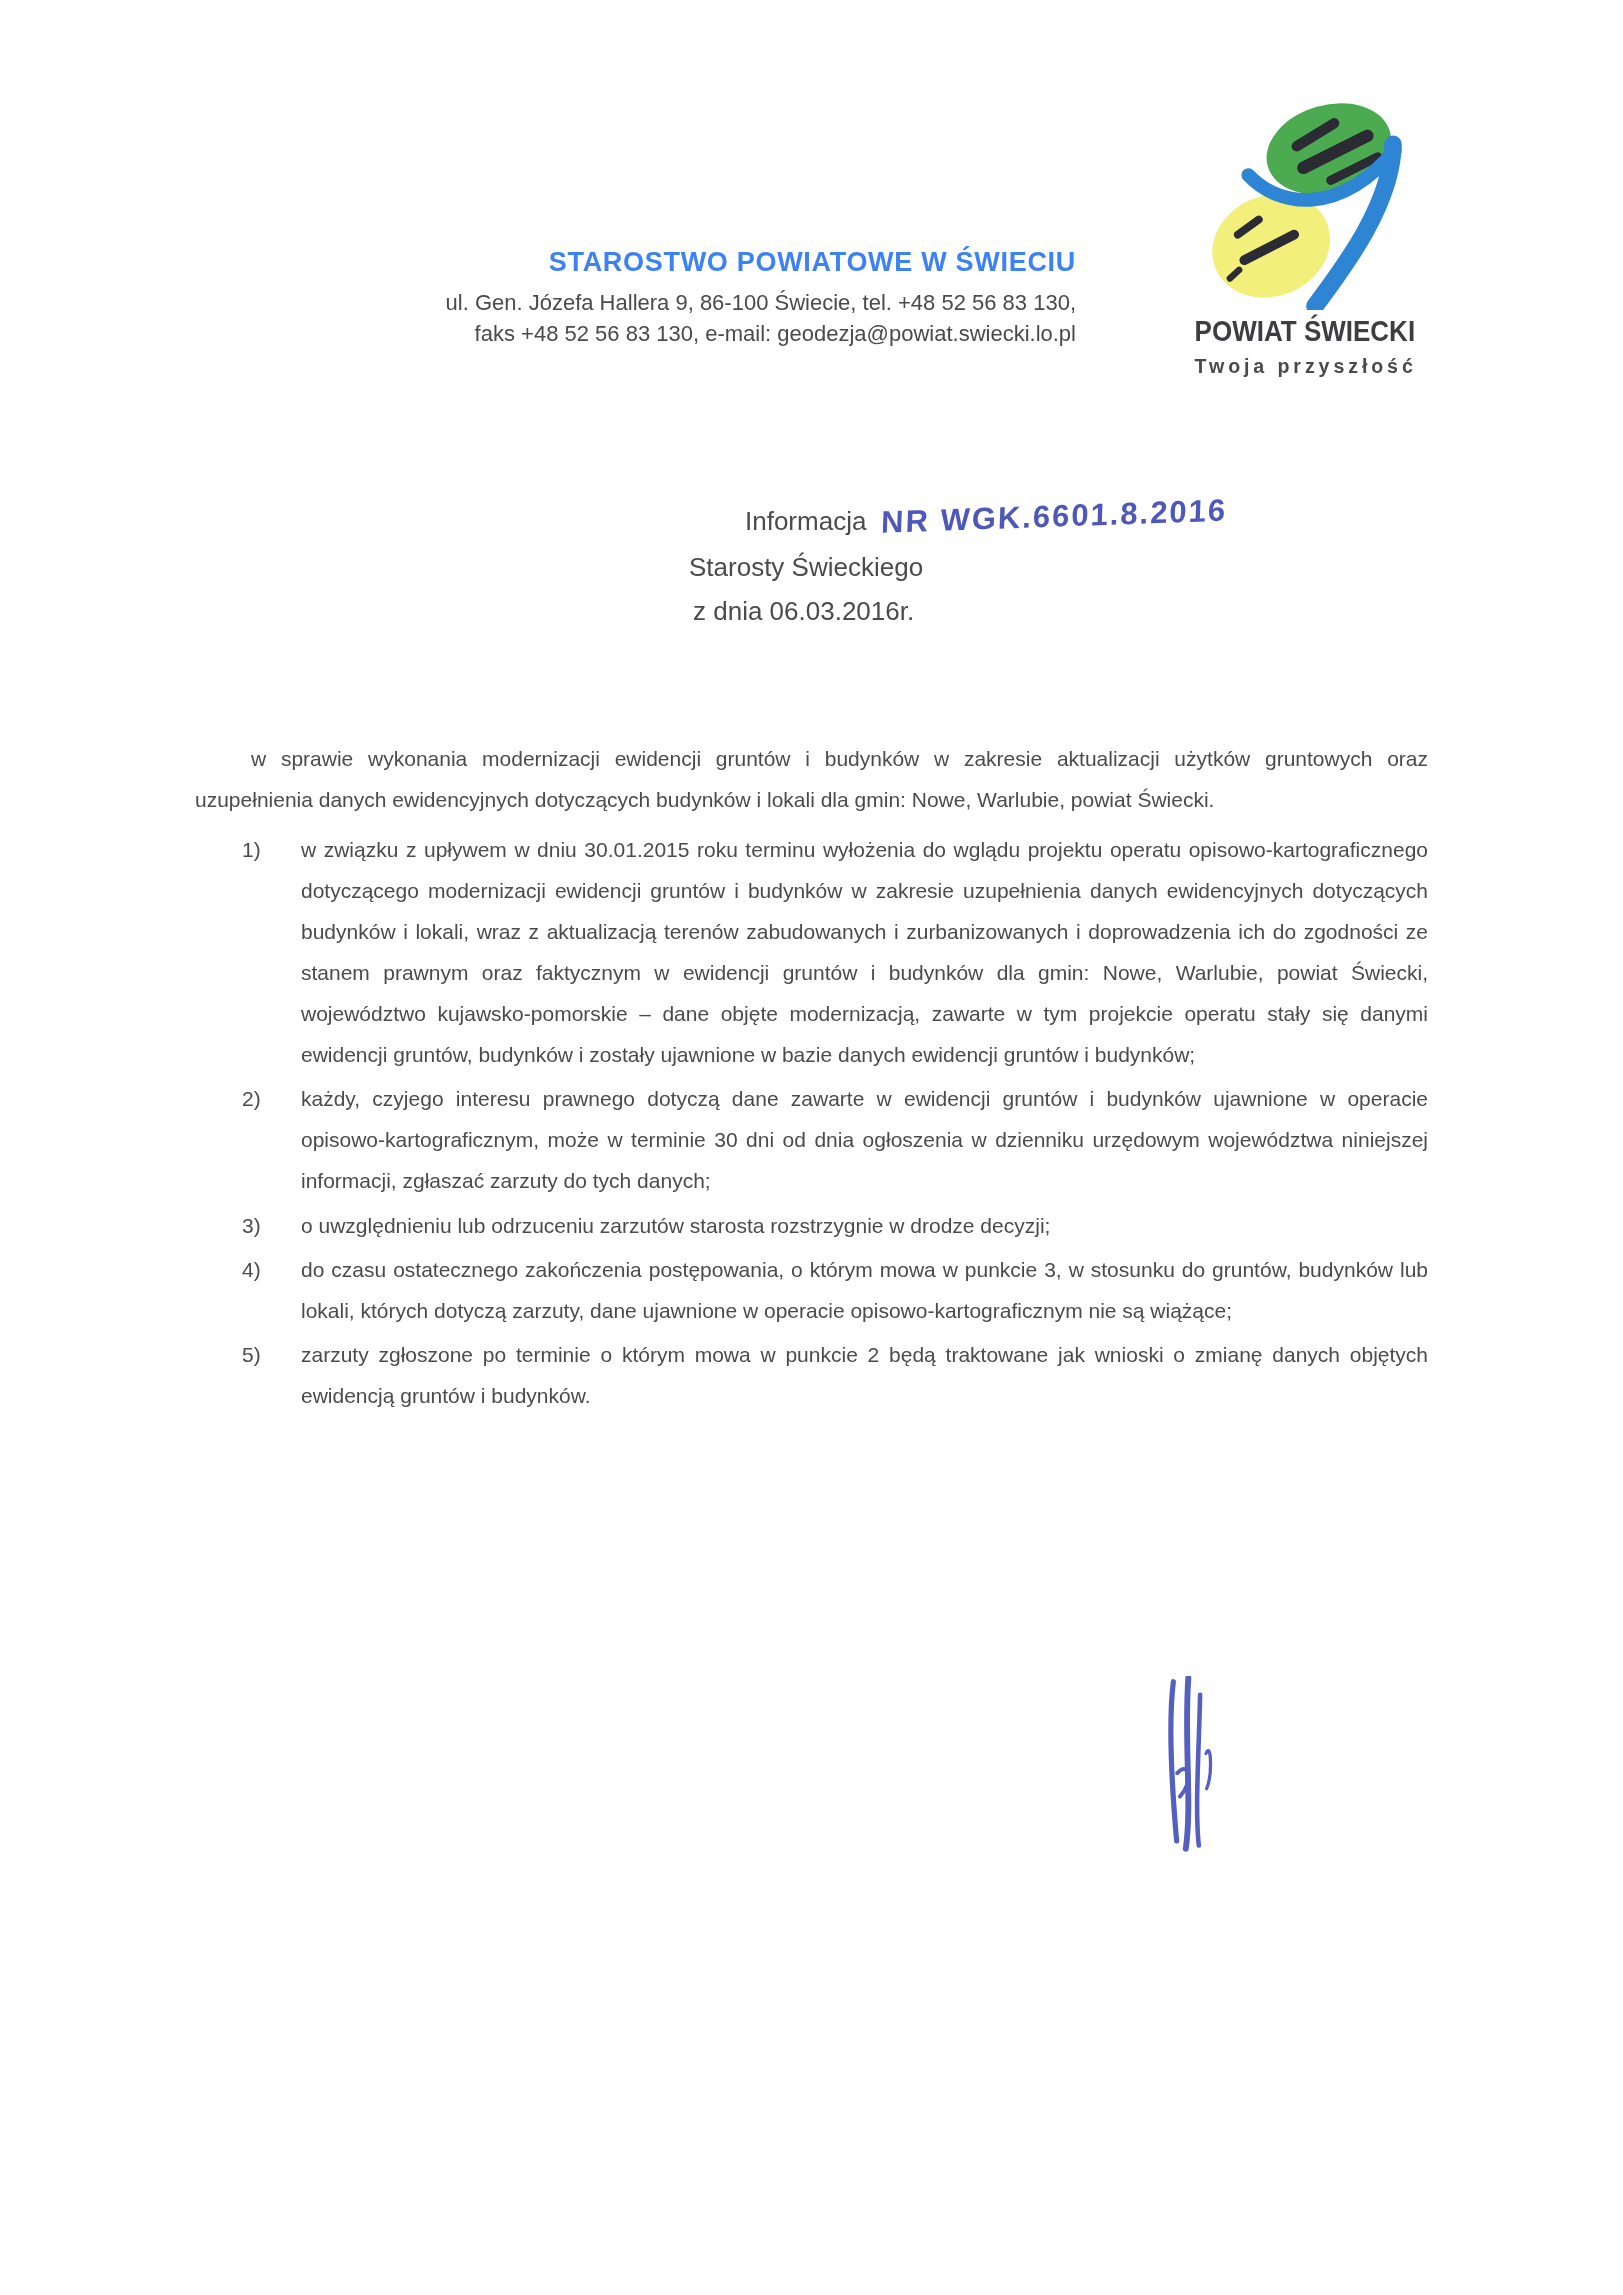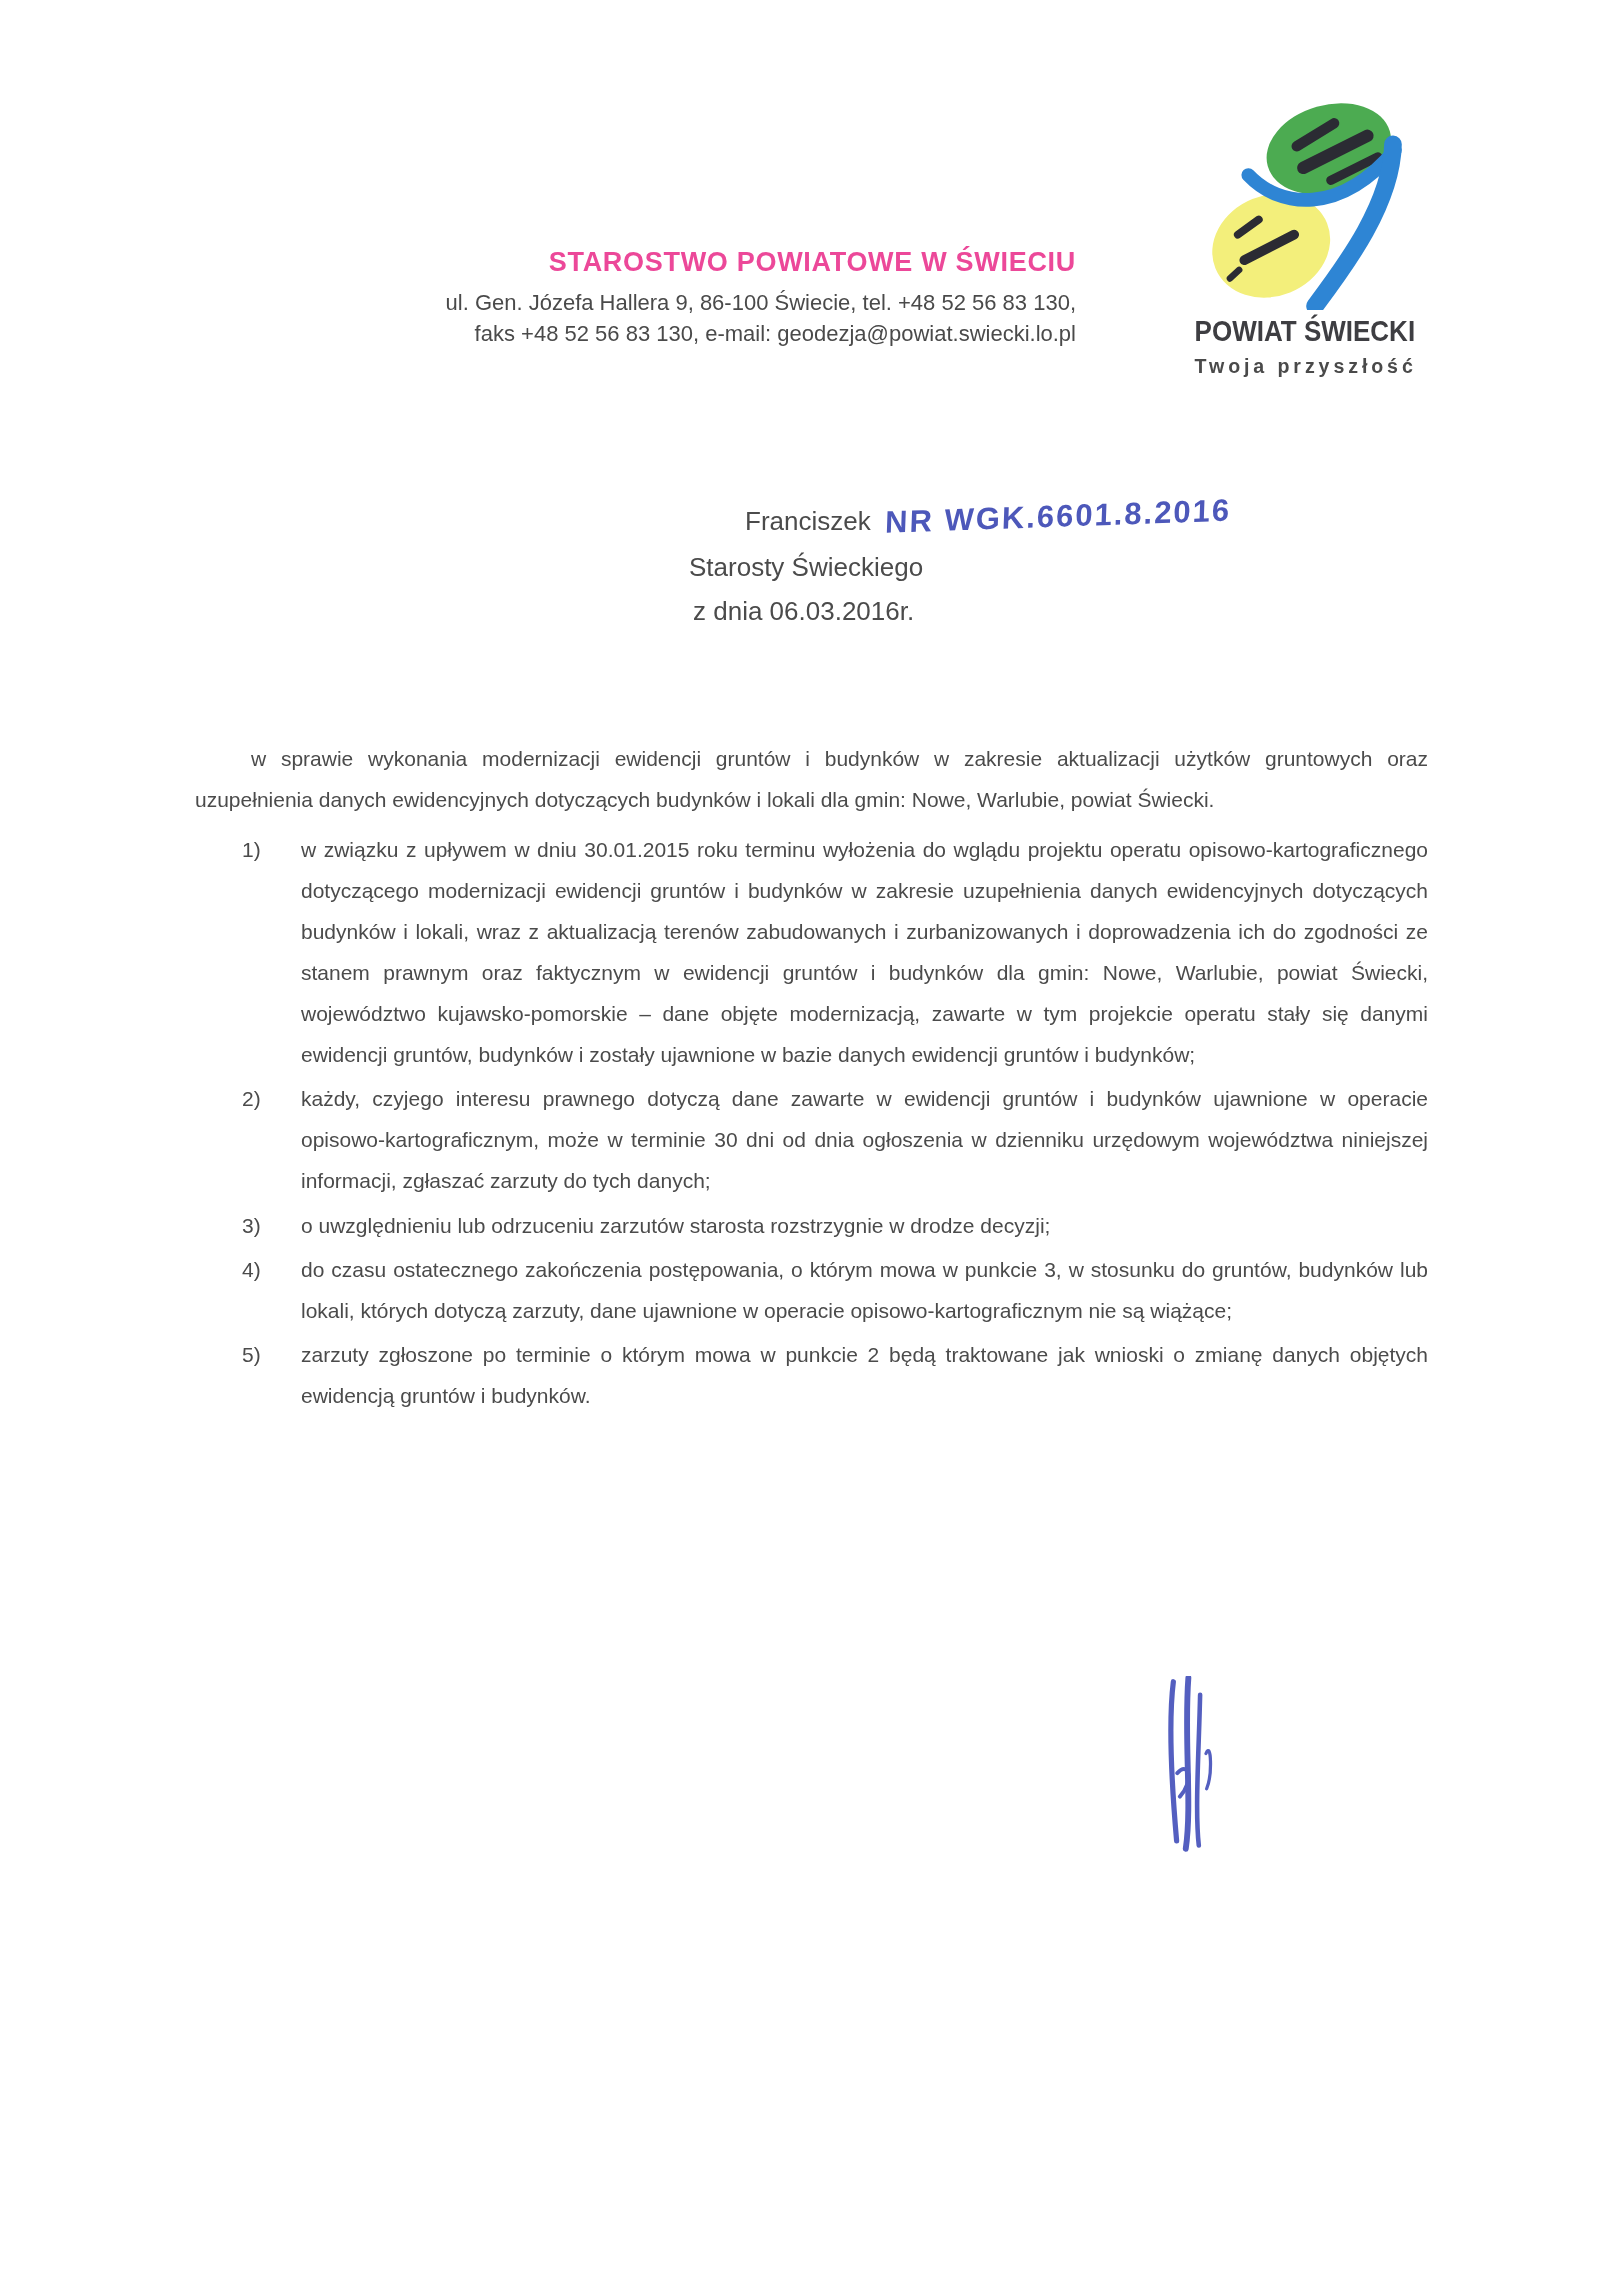--- a/index.html
+++ b/index.html
@@ -12,21 +12,21 @@
     overflow:hidden;
   }
   .page { position:absolute; inset:0; }
 
   
   .letterhead {
     position:absolute; top:247px; left:255px; width:821px;
     text-align:right; white-space:nowrap;
   }
   .lh-org {
-    font-size:27px; font-weight:bold; color:#ec4899;
+    font-size:27px; font-weight:bold; color:#3b82f6;
     letter-spacing:0.7px; margin-bottom:8.5px;
   }
   .lh-dept {
     font-size:23px; font-weight:bold; color:#3a3a3a; margin-bottom:5.9px;
   }
   .lh-addr { font-size:22px; color:#4a4a4a; line-height:31px; }
 
   
   .logo { position:absolute; left:1175px; top:82px; width:288px; }
   .logo svg { display:block; }
@@ -109,21 +109,21 @@
         <path d="M112,142 C160,193 252,204 336,104" stroke-width="21"></path>
         <path d="M333,95 C331,185 262,278 214,342" stroke-width="27"></path>
       </g>
     </svg>
     <div class="logo-name">POWIAT ŚWIECKI</div>
     <div class="logo-slogan">Twoja przyszłość</div>
   </div>
 
   <section class="info">
     <div class="info-line1">
-      <span>Franciszek</span><span class="handwriting">NR WGK.6601.8.2016</span>
+      <span>Informacja</span><span class="handwriting">NR WGK.6601.8.2016</span>
     </div>
     <div class="info-line2">Starosty Świeckiego</div>
     <div class="info-line3">z dnia 06.03.2016r.</div>
   </section>
 
   <section class="body-text">
     <p class="para">w sprawie wykonania modernizacji ewidencji gruntów i budynków w zakresie aktualizacji użytków gruntowych oraz uzupełnienia danych ewidencyjnych dotyczących budynków i lokali dla gmin: Nowe, Warlubie, powiat Świecki.</p>
     <ol>
       <li>
         <span class="marker">1)</span><span class="li-text">w związku z upływem w dniu 30.01.2015 roku terminu wyłożenia do wglądu projektu operatu opisowo-kartograficznego dotyczącego modernizacji ewidencji gruntów i budynków w zakresie uzupełnienia danych ewidencyjnych dotyczących budynków i lokali, wraz z aktualizacją terenów zabudowanych i zurbanizowanych i doprowadzenia ich do zgodności ze stanem prawnym oraz faktycznym w ewidencji gruntów i budynków dla gmin: Nowe, Warlubie, powiat Świecki, województwo kujawsko-pomorskie – dane objęte modernizacją, zawarte w tym projekcie operatu stały się danymi ewidencji gruntów, budynków i zostały ujawnione w bazie danych ewidencji gruntów i budynków;</span>

